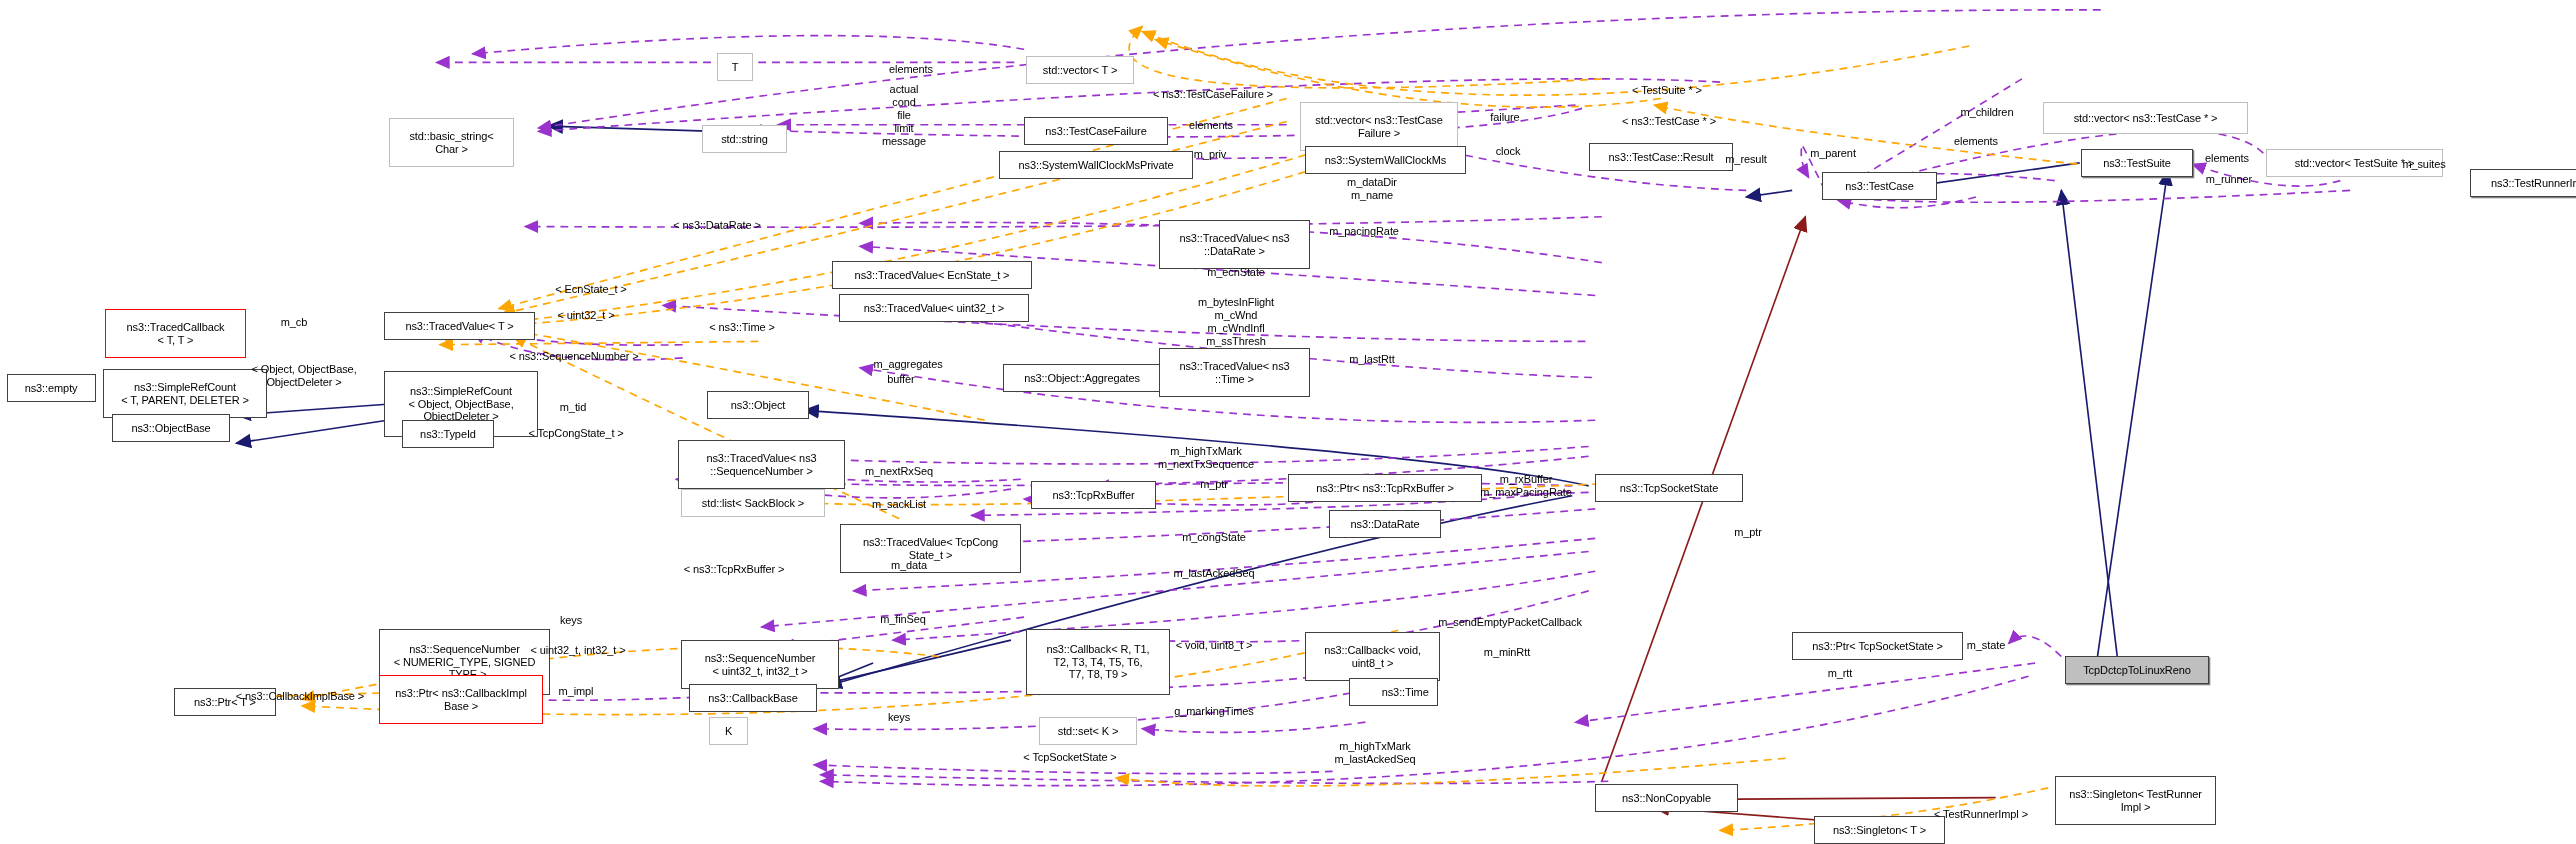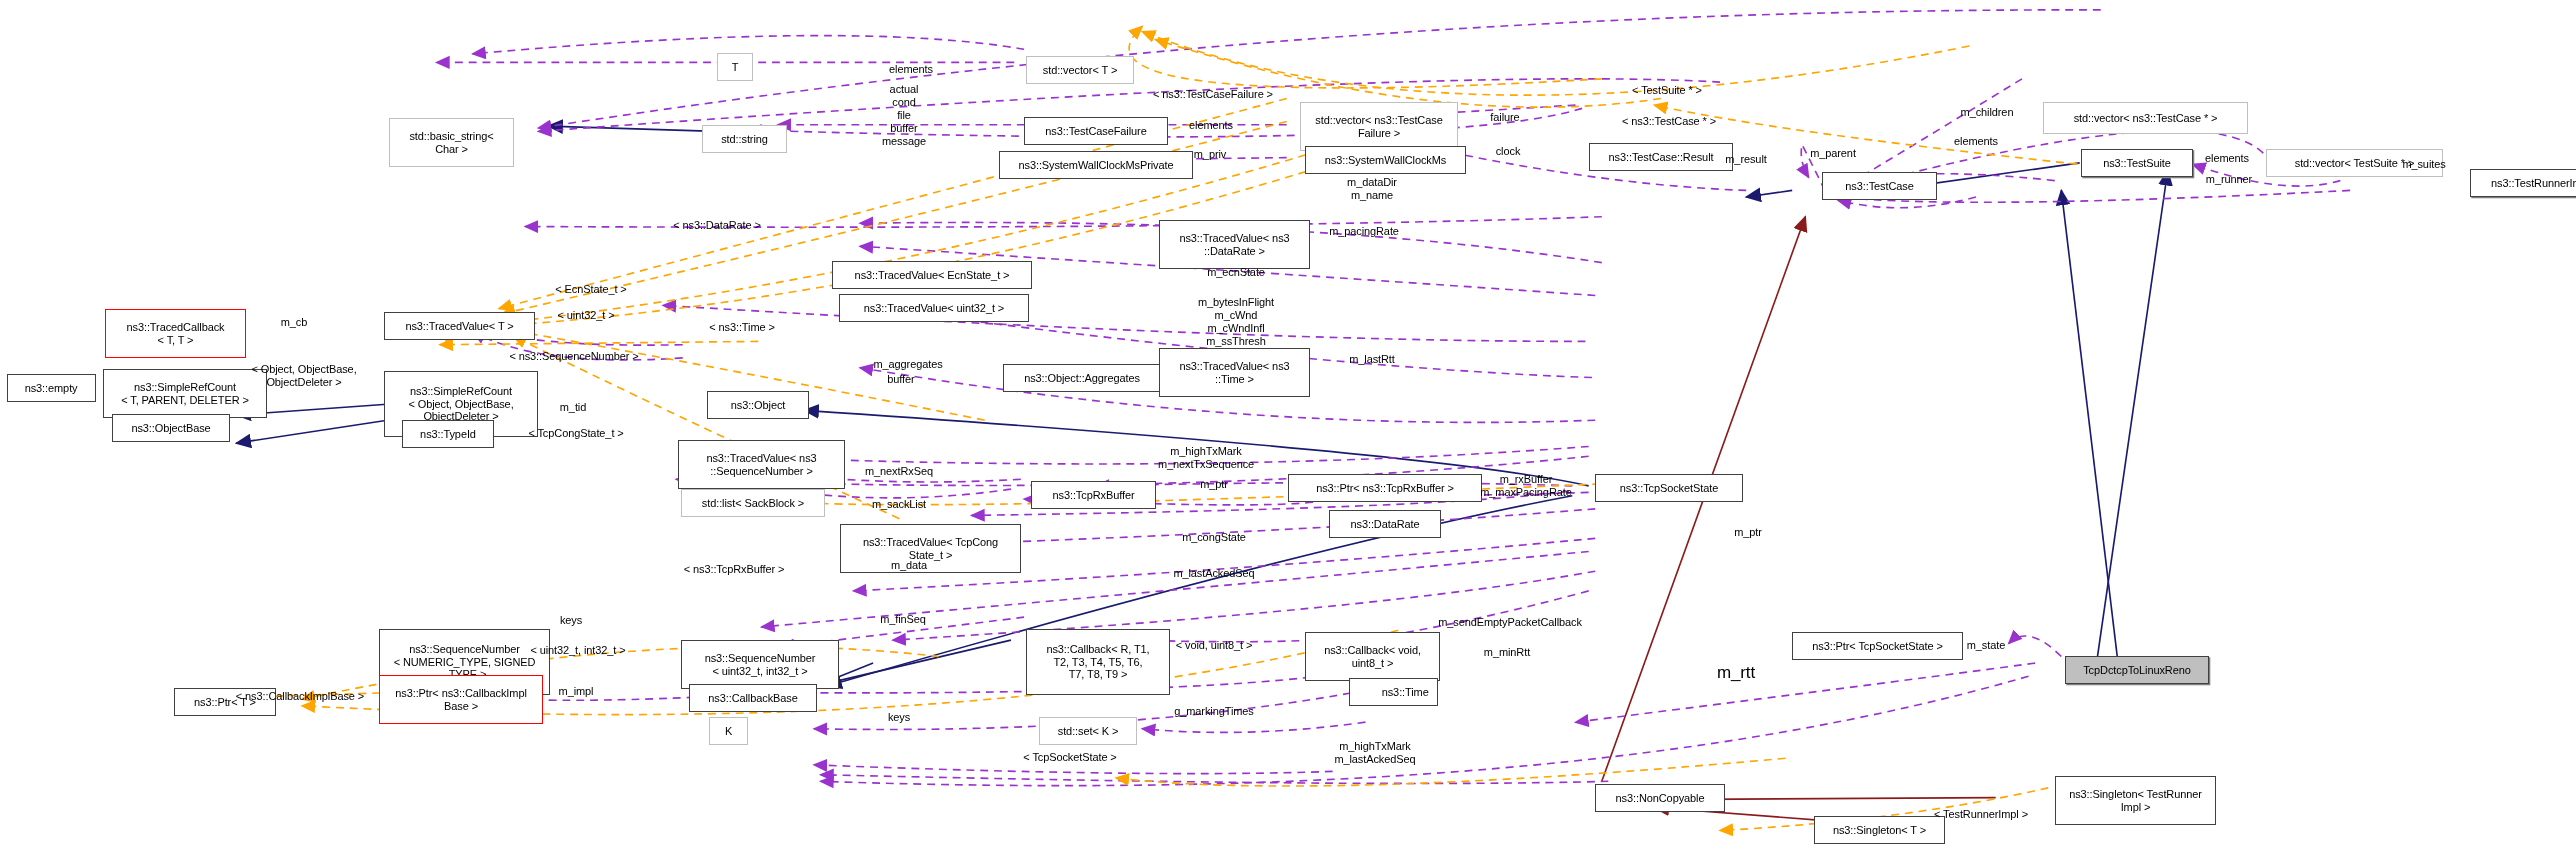--- a/index.html
+++ b/index.html
@@ -231,31 +231,31 @@
     <div class="node n-solid" style="left: 1026px; top: 629px; width: 144px; height: 66px; font-size: 11px;"><span>ns3::Callback&lt; R, T1,
 T2, T3, T4, T5, T6,
 T7, T8, T9 &gt;</span></div>
     <div class="node n-solid" style="left: 1305px; top: 632px; width: 135px; height: 49px; font-size: 11px;"><span>ns3::Callback&lt; void,
 uint8_t &gt;</span></div>
     <div class="node n-solid" style="left: 1349px; top: 678px; width: 89px; height: 28px; font-size: 11px; padding-left: 26px;"><span>ns3::Time</span></div>
     <div class="node n-grey" style="left: 709px; top: 717px; width: 39px; height: 28px; font-size: 11px;"><span>K</span></div>
     <div class="node n-grey" style="left: 1039px; top: 717px; width: 98px; height: 28px; font-size: 11px;"><span>std::set&lt; K &gt;</span></div>
     <div class="node n-solid" style="left: 1792px; top: 632px; width: 171px; height: 28px; font-size: 11px;"><span>ns3::Ptr&lt; TcpSocketState &gt;</span></div>
     <div class="node n-current n-shadow" style="left: 2065px; top: 656px; width: 144px; height: 28px; font-size: 11px;"><span>TcpDctcpToLinuxReno</span></div>
-    <div class="node n-solid" style="left: 1595px; top: 784px; width: 130px; height: 28px; font-size: 11px;"><span>ns3::NonCopyable</span></div>
+    <div class="node n-solid" style="left: 1595px; top: 784px; width: 143px; height: 28px; font-size: 11px;"><span>ns3::NonCopyable</span></div>
     <div class="node n-solid" style="left: 2055px; top: 776px; width: 161px; height: 49px; font-size: 11px;"><span>ns3::Singleton&lt; TestRunner
 Impl &gt;</span></div>
     <div class="node n-solid" style="left: 1814px; top: 816px; width: 131px; height: 28px; font-size: 11px;"><span>ns3::Singleton&lt; T &gt;</span></div>
     <div class="edge-label" style="left: 911px; top: 69px; font-size: 11px;">elements</div>
     <div class="edge-label" style="left: 1667px; top: 90px; font-size: 11px;">&lt; TestSuite * &gt;</div>
     <div class="edge-label" style="left: 1213px; top: 94px; font-size: 11px;">&lt; ns3::TestCaseFailure &gt;</div>
     <div class="edge-label" style="left: 904px; top: 115px; font-size: 11px;">actual
 cond
 file
-buffer
+limit
 message</div>
     <div class="edge-label" style="left: 1211px; top: 125px; font-size: 11px;">elements</div>
     <div class="edge-label" style="left: 1669px; top: 121px; font-size: 11px;">&lt; ns3::TestCase * &gt;</div>
     <div class="edge-label" style="left: 1505px; top: 117px; font-size: 11px;">failure</div>
     <div class="edge-label" style="left: 1210px; top: 154px; font-size: 11px;">m_priv</div>
     <div class="edge-label" style="left: 1508px; top: 151px; font-size: 11px;">clock</div>
     <div class="edge-label" style="left: 1746px; top: 159px; font-size: 11px;">m_result</div>
     <div class="edge-label" style="left: 1833px; top: 153px; font-size: 11px;">m_parent</div>
     <div class="edge-label" style="left: 1987px; top: 112px; font-size: 11px;">m_children</div>
     <div class="edge-label" style="left: 1976px; top: 141px; font-size: 11px;">elements</div>
@@ -297,21 +297,21 @@
     <div class="edge-label" style="left: 1214px; top: 573px; font-size: 11px;">m_lastAckedSeq</div>
     <div class="edge-label" style="left: 571px; top: 620px; font-size: 11px;">keys</div>
     <div class="edge-label" style="left: 903px; top: 619px; font-size: 11px;">m_finSeq</div>
     <div class="edge-label" style="left: 1510px; top: 622px; font-size: 11px;">m_sendEmptyPacketCallback</div>
     <div class="edge-label" style="left: 578px; top: 650px; font-size: 11px;">&lt; uint32_t, int32_t &gt;</div>
     <div class="edge-label" style="left: 1214px; top: 645px; font-size: 11px;">&lt; void, uint8_t &gt;</div>
     <div class="edge-label" style="left: 1986px; top: 645px; font-size: 11px;">m_state</div>
     <div class="edge-label" style="left: 300px; top: 696px; font-size: 11px;">&lt; ns3::CallbackImplBase &gt;</div>
     <div class="edge-label" style="left: 1507px; top: 652px; font-size: 11px;">m_minRtt</div>
     <div class="edge-label" style="left: 576px; top: 691px; font-size: 11px;">m_impl</div>
-    <div class="edge-label" style="left: 1736px; top: 673px; font-size: 17px;">m_rtt</div>
+    <div class="edge-label" style="left: 1840px; top: 673px; font-size: 11px;">m_rtt</div>
     <div class="edge-label" style="left: 899px; top: 717px; font-size: 11px;">keys</div>
     <div class="edge-label" style="left: 1214px; top: 711px; font-size: 11px;">g_markingTimes</div>
     <div class="edge-label" style="left: 1375px; top: 753px; font-size: 11px;">m_highTxMark
 m_lastAckedSeq</div>
     <div class="edge-label" style="left: 1070px; top: 757px; font-size: 11px;">&lt; TcpSocketState &gt;</div>
     <div class="edge-label" style="left: 1981px; top: 814px; font-size: 11px;">&lt; TestRunnerImpl &gt;</div>
   </div>
 
 
 </body></html>

